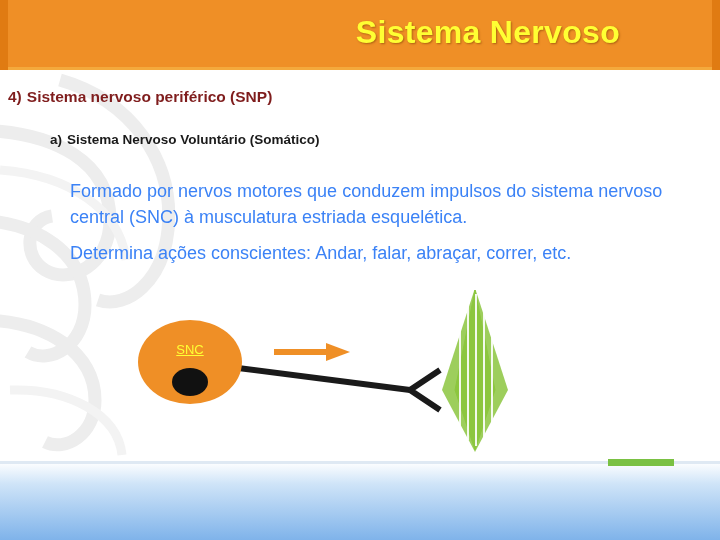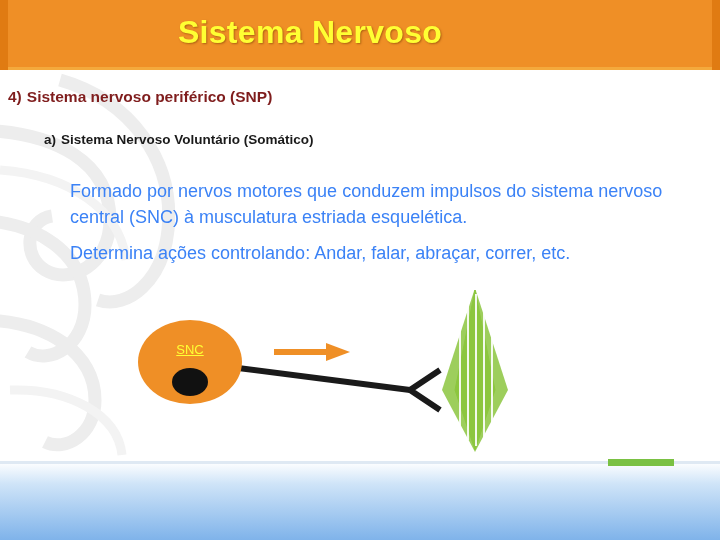--- a/index.html
+++ b/index.html
@@ -57,21 +57,21 @@
     top: 0;
     width: 8px;
     height: 70px;
     background: #e07b12;
   }
   .title {
     position: absolute;
     left: 0;
     top: 14px;
     width: 620px;
-    text-align: center;
+    text-align: right;
     font-size: 32px;
     font-weight: bold;
     color: #ffff33;
     text-shadow: 1px 1px 2px rgba(120,60,0,0.55);
     letter-spacing: 0.3px;
     font-family: "Liberation Sans", sans-serif;
   }
 
   
   .lvl1 {
@@ -79,21 +79,21 @@
     left: 8px;
     top: 88px;
     font-size: 15.5px;
     font-weight: bold;
     color: #7f1d1d;
   }
   .lvl1 .num { margin-right: 5px; }
 
   .lvl2 {
     position: absolute;
-    left: 44px;
+    left: 50px;
     top: 132px;
     font-size: 13.5px;
     font-weight: bold;
     color: #1a1a1a;
   }
   .lvl2 .num { margin-right: 5px; }
 
   .para {
     position: absolute;
     left: 70px;
@@ -228,21 +228,21 @@
 
   <div class="lvl1">
     <span class="num">4)</span><span>Sistema nervoso periférico (SNP)</span>
   </div>
 
   <div class="lvl2">
     <span class="num">a)</span><span>Sistema Nervoso Voluntário (Somático)</span>
   </div>
 
   <div class="para p1">Formado por nervos motores que conduzem impulsos do sistema nervoso central (SNC) à musculatura estriada esquelética.</div>
-  <div class="para p2">Determina ações controlando: Andar, falar, abraçar, correr, etc.</div>
+  <div class="para p2">Determina ações conscientes: Andar, falar, abraçar, correr, etc.</div>
 
   <div class="diagram">
 
     <svg class="axon-svg" viewBox="0 0 520 200" xmlns="http://www.w3.org/2000/svg">
 
       <path d="M 128 78 L 300 100" stroke="#1a1a1a" stroke-width="6" fill="none"></path>
 
       <path d="M 300 100 L 330 80 M 300 100 L 330 120" stroke="#1a1a1a" stroke-width="6" fill="none"></path>
 
       <polygon points="345,100 365,0 385,100 365,160" fill="#8cc63f" stroke="#8cc63f" stroke-width="1"></polygon>

